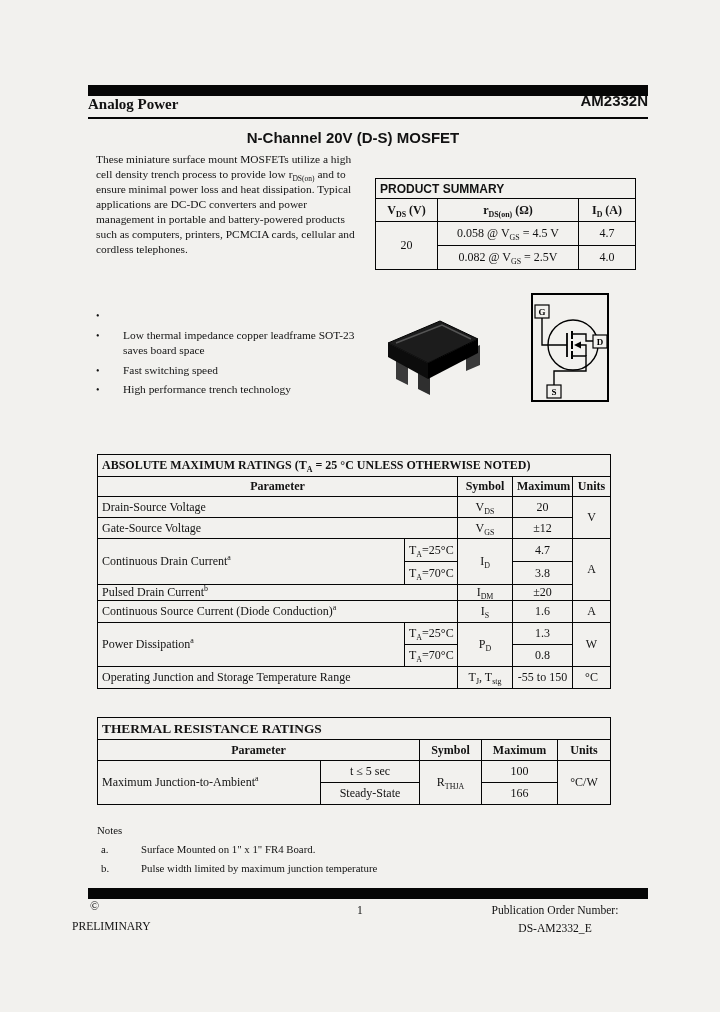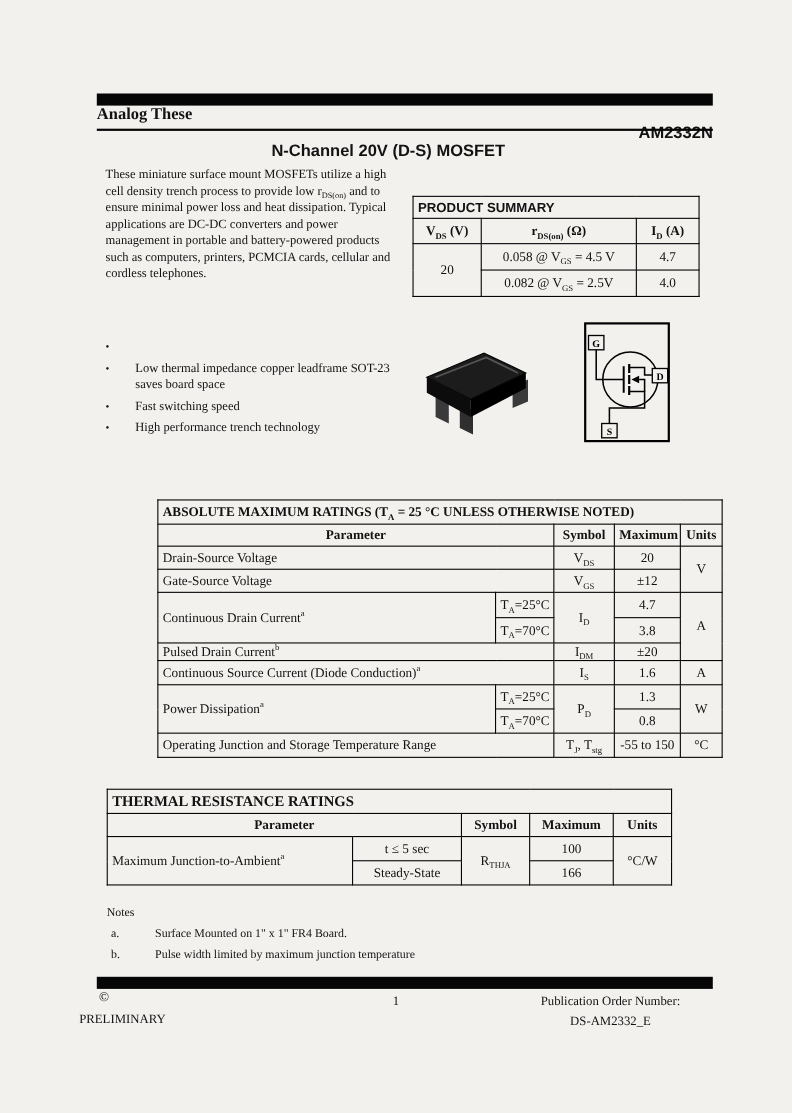--- a/index.html
+++ b/index.html
@@ -7,21 +7,21 @@
     position:relative; width:720px; height:1012px;
     background:#f2f1ee; color:#121212;
     font-family:"Liberation Serif", serif;
     overflow:hidden;
   }
   .sans { font-family:"Liberation Sans", sans-serif; }
   .bar { position:absolute; left:88px; width:560px; height:11px; background:#060606; }
   .bar-top { top:85px; }
   .bar-bottom { top:888px; }
   .hdr-brand { position:absolute; left:88px; top:96px; font-size:15px; font-weight:bold; }
-  .hdr-part { position:absolute; right:72px; top:112px; font-size:15px; font-weight:bold; font-family:"Liberation Sans", sans-serif; }
+  .hdr-part { position:absolute; right:72px; top:92px; font-size:15px; font-weight:bold; font-family:"Liberation Sans", sans-serif; }
   .hdr-rule { position:absolute; left:88px; top:117px; width:560px; height:2px; background:#060606; }
   .doc-title { position:absolute; left:0; top:129px; width:680px; text-align:center; font-size:15px; font-weight:bold;padding-left:13px; }
   .intro { position:absolute; left:96px; top:152px; width:264px; font-size:11.4px; line-height:15px; margin:0; }
   sub { font-size:0.66em; line-height:0; }
   sup { font-size:0.66em; line-height:0; }
 
   table.tbl { position:absolute; border-collapse:collapse; table-layout:fixed; }
   table.tbl td { border:1.3px solid #050505; padding:0 4px; vertical-align:middle; font-size:12px; }
   .c { text-align:center; }
   .pl { padding-left:5px; }
@@ -32,21 +32,21 @@
 
   .features { position:absolute; left:96px; top:308px; width:285px; list-style:none; margin:0; padding:0; }
   .features li { display:flex; margin-bottom:4px; font-size:11.4px; line-height:15.5px; }
   .blt { width:27px; flex:0 0 27px; font-size:10px; }
   .ftx { width:235px; }
 
   .pkg-svg { position:absolute; left:366px; top:297px; }
   .sym-svg { position:absolute; left:529px; top:291px; }
   .sym-svg text { font-family:"Liberation Serif", serif; font-size:9px; font-weight:bold; }
 
-  .abs { left:97px; top:454px; width:513px;margin-left:46px; }
+  .abs { left:97px; top:454px; width:513px; }
   .tbl-title { font-weight:bold; font-size:12.4px; padding-left:4px; }
   .thermal { left:97px; top:717px; width:513px; }
   .thermal .tbl-title { font-size:13.4px; }
   .thermal td { font-size:12.6px; }
   .thead td { font-weight:bold; text-align:center; }
 
   .notes { position:absolute; left:97px; top:821px; font-size:10.8px; line-height:19px; }
   .note-line { display:flex; }
   .nl { width:40px; flex:0 0 40px; padding-left:4px; }
 
@@ -55,21 +55,21 @@
   .foot-page { position:absolute; left:0; top:904px; width:720px; text-align:center; font-size:11.6px; }
   .foot-pub { position:absolute; left:470px; top:902px; width:170px; text-align:center; font-size:11.6px; line-height:18px; }
 </style>
 </head>
 <body>
 
 <div class="page">
 
   <div class="bar bar-top"></div>
 
-  <div class="hdr-brand">Analog These</div>
+  <div class="hdr-brand">Analog Power</div>
   <div class="hdr-part">AM2332N</div>
   <div class="hdr-rule"></div>
 
   <div class="doc-title sans">N-Channel 20V (D-S) MOSFET</div>
 
   <p class="intro"><span>These miniature surface mount MOSFETs utilize a high cell density trench process to provide low r</span><sub>DS(on)</sub><span> and to ensure minimal power loss and heat dissipation. Typical applications are DC-DC converters and power management in portable and battery-powered products such as computers, printers, PCMCIA cards, cellular and cordless telephones.</span></p>
 
   <table class="tbl ps">
     <colgroup>
         <col style="width:62px">

